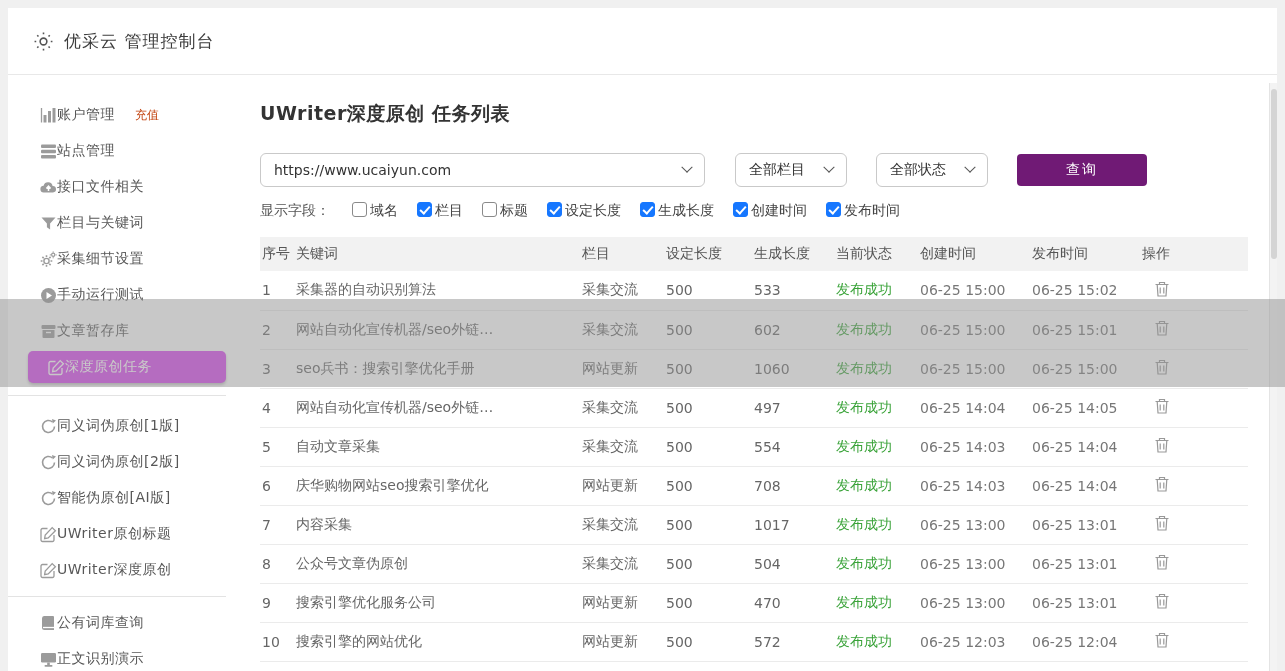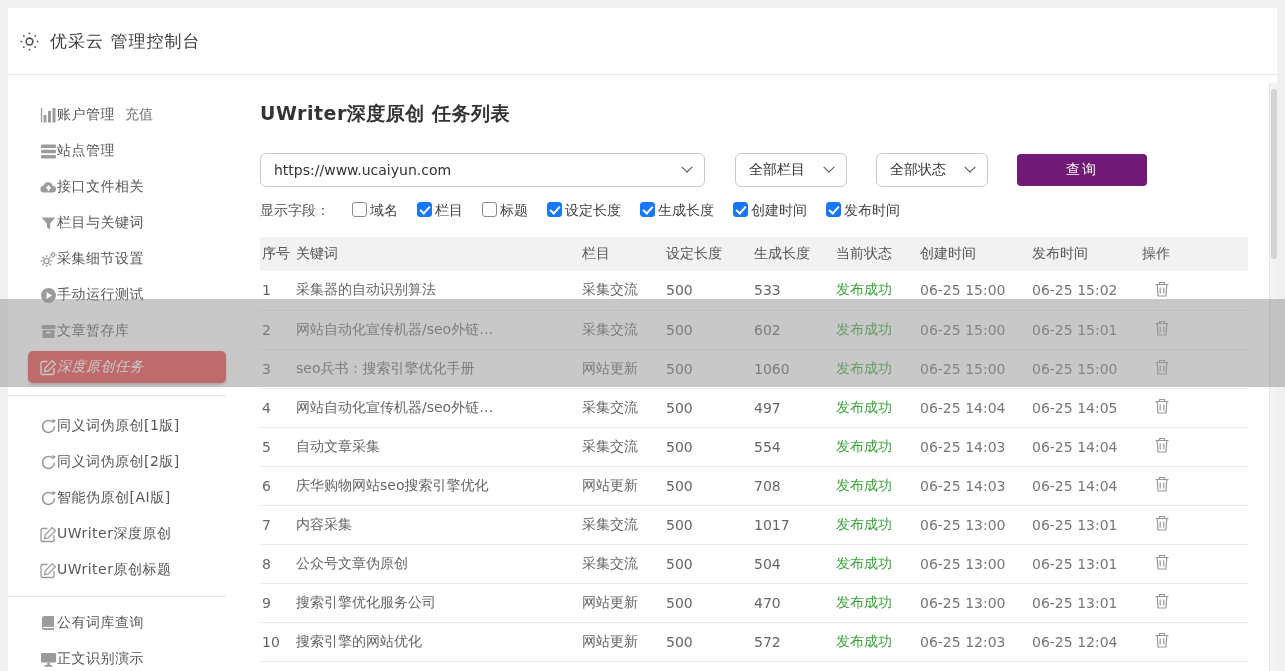--- a/index.html
+++ b/index.html
@@ -1,33 +1,33 @@
 <!DOCTYPE html>
 <html><head>
 <meta charset="utf-8">
 <style>
   * { margin:0; padding:0; box-sizing:border-box; }
   html,body { font-family:"DejaVu Sans","Liberation Sans",sans-serif; }
   .page { position:relative; width:1285px; height:671px; background:#f0f0f0; overflow:hidden; }
   .window { position:absolute; left:8px; top:8px; width:1269px; height:663px; background:#fff; }
 
   
-  .app-header { height:67px; border-bottom:1px solid #e8e8e8; display:flex; align-items:center; padding-left:12px; gap:11px; }
+  .app-header { height:67px; border-bottom:1px solid #e8e8e8; display:flex; align-items:center; padding-left:26px; gap:11px; }
   .app-title { font-size:17px; color:#3c3c3c; letter-spacing:1px; }
 
   
   .body-row { display:flex; height:596px; }
   .sidebar { width:244px; padding-top:22px; flex:none; }
   .main { flex:1; padding:26px 0 0 8px; }
 
   
   .side-item { height:36px; display:flex; align-items:center; padding-left:32px; font-size:14px; color:#575757; cursor:pointer; white-space:nowrap; }
   .side-item .lbl { letter-spacing:.5px; }
-  .side-item.active { height:32px; margin:2px 26px 2px 20px; padding-left:12px; background:#ef4444; border-radius:5px; color:#fff; box-shadow:0 2px 3px rgba(0,0,0,.25);font-style:italic; }
-  .badge { color:#737373; margin-left:10px; font-size:14px; }
+  .side-item.active { height:32px; margin:2px 26px 2px 20px; padding-left:20px; background:#d946ef; border-radius:5px; color:#fff; box-shadow:0 2px 3px rgba(0,0,0,.25); }
+  .badge { color:#c2410c; margin-left:20px; font-size:12px; }
   .side-div { border:none; border-top:1px solid #e3e3e3; margin:12px 26px 12px 0; }
   .side-div.tight { margin:8px 26px 8px 0; }
   .ic { width:17px; height:17px; flex:none; display:inline-flex; }
   .ic svg { width:100%; height:100%; }
 
   
   .page-title { font-size:19px; font-weight:600; color:#333; margin-bottom:26px; letter-spacing:.5px; }
 
   
   .filter-row { display:flex; align-items:center; height:34px; margin-bottom:14px; }
@@ -198,31 +198,31 @@
           <span class="lbl">智能伪原创[AI版]</span>
         </div>
 
         <div class="side-item">
           <span class="ic">
               <svg viewBox="0 0 17 17" fill="none" stroke="#9b9b9b" stroke-width="1.3">
                 <path d="M14,9 v5 a1.5,1.5 0 0 1 -1.5,1.5 h-10 A1.5,1.5 0 0 1 1,14 V4 a1.5,1.5 0 0 1 1.5,-1.5 h5"></path>
                 <path d="M12.2,1.6 l3.2,3.2 L8.2,12 l-3.6,.6 .6,-3.6 z"></path>
               </svg>
             </span>
-          <span class="lbl">UWriter深度原创</span>
+          <span class="lbl">UWriter原创标题</span>
         </div>
 
         <div class="side-item">
           <span class="ic">
               <svg viewBox="0 0 17 17" fill="none" stroke="#9b9b9b" stroke-width="1.3">
                 <path d="M14,9 v5 a1.5,1.5 0 0 1 -1.5,1.5 h-10 A1.5,1.5 0 0 1 1,14 V4 a1.5,1.5 0 0 1 1.5,-1.5 h5"></path>
                 <path d="M12.2,1.6 l3.2,3.2 L8.2,12 l-3.6,.6 .6,-3.6 z"></path>
               </svg>
             </span>
-          <span class="lbl">UWriter原创标题</span>
+          <span class="lbl">UWriter深度原创</span>
         </div>
 
         <hr class="side-div tight">
 
         <div class="side-item">
           <span class="ic">
               <svg viewBox="0 0 17 17">
                 <path d="M4,1 h9 a1,1 0 0 1 1,1 v13 h-9.5 a2.5,2.5 0 0 1 -2.5,-2.5 V3.5 A2.5,2.5 0 0 1 4,1 z" fill="#9b9b9b"></path>
                 <path d="M3,12.5 h11" stroke="#fff" stroke-width="1.3" fill="none"></path>
               </svg>

